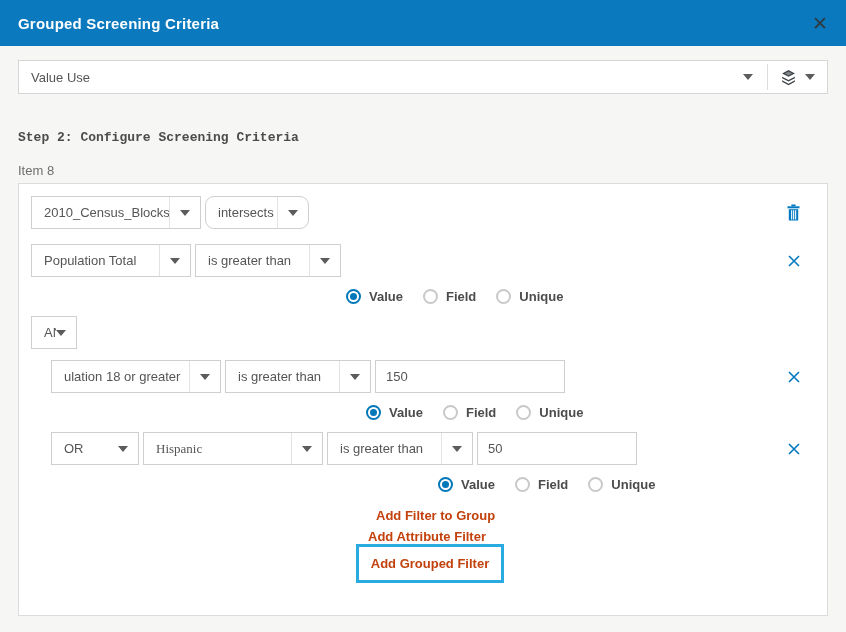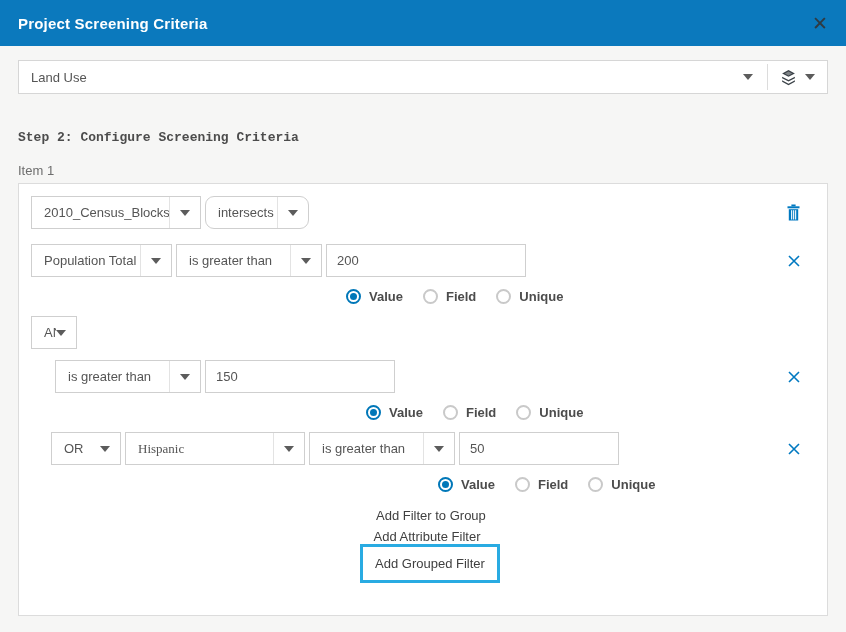--- a/index.html
+++ b/index.html
@@ -80,64 +80,64 @@
     display:flex; align-items:center; justify-content:center;
   }
   .radio-circle.checked { border-color:#0077b8; }
   .radio-circle.checked::after {
     content:""; width:7px; height:7px; border-radius:50%; background:#0077b8;
   }
   .radio-label { font-weight:700; color:#4c4c4c; }
 
   .group { margin-left:20px; }
 
-  .link { color:#404040; cursor:pointer; text-decoration:none; }
+  .link { color:#c2410c; cursor:pointer; text-decoration:none;font-weight:bold; }
 
   .add-filter-link { margin:16px 0 0 325px; display:inline-block; }
 
   .bottom-links { display:flex; align-items:center; margin-top:6px;flex-direction:column; }
   .focus-box {
     border:3px solid #29abe2; padding:9px 12px; margin-left:14px;
   }
 
   .footer-add { display:flex; align-items:center; margin:15px 0 0 12px; cursor:pointer; }
   .footer-add .plus { margin-right:10px; display:flex; }
   svg { display:block; }
 </style>
 </head>
 <body>
 
 <div class="dlg-header">
-  <span class="dlg-title">Project Screening Criteria</span>
+  <span class="dlg-title">Grouped Screening Criteria</span>
   <span class="dlg-close">✕</span>
 </div>
 
 <div class="content">
 
 
   <div class="layer-select">
-    <span class="sel-text">Land Use</span>
+    <span class="sel-text">Value Use</span>
     <span class="caret main-caret"></span>
     <span class="vdiv"></span>
     <span class="layers-btn">
       <span>
         <svg width="17" height="17" viewBox="0 0 16 16">
           <path d="M8 1 L14 4.2 8 7.4 2 4.2 Z" fill="#3b4248"></path>
           <path d="M2 7.2 L8 10.4 14 7.2 14 8.6 8 11.8 2 8.6 Z" fill="#3b4248"></path>
           <path d="M2 10.6 L8 13.8 14 10.6 14 12 8 15.2 2 12 Z" fill="#3b4248"></path>
           <path d="M4.5 4.2 L8 2.3 11.5 4.2 8 6.1 Z" fill="#ffffff" opacity="0.35"></path>
         </svg>
       </span>
       <span class="caret"></span>
     </span>
   </div>
 
   <div class="step-heading" style="margin-top:36px;font-family:Liberation Mono, monospace;">Step 2: Configure Screening Criteria</div>
 
-  <div class="item-label">Item 1</div>
+  <div class="item-label">Item 8</div>
 
   <div class="panel">
 
     <div class="frow">
       <div class="dd" style="width:170px;">
         <span class="dd-text">2010_Census_Blocks</span>
         <span class="dd-caretzone">
             <span class="caret"></span>
           </span>
       </div>
@@ -155,33 +155,32 @@
             <rect x="2.8" y="5.2" width="9.4" height="11.3" fill="#0079c1"></rect>
             <rect x="5.1" y="6.2" width="1.1" height="9.3" fill="#ffffff"></rect>
             <rect x="7.1" y="6.2" width="1.1" height="9.3" fill="#ffffff"></rect>
             <rect x="9.1" y="6.2" width="1.1" height="9.3" fill="#ffffff"></rect>
           </svg>
         </span>
       </span>
     </div>
 
     <div class="frow" style="margin-top:15px;">
-      <div class="dd" style="width:141px;">
+      <div class="dd" style="width:160px;">
         <span class="dd-text">Population Total</span>
         <span class="dd-caretzone">
             <span class="caret"></span>
           </span>
       </div>
       <div class="dd gap" style="width:146px;">
         <span class="dd-text">is greater than</span>
         <span class="dd-caretzone">
             <span class="caret"></span>
           </span>
       </div>
-      <input class="tbox gap" style="width: 200px;" value="200">
       <span class="row-action">
         <span>
           <svg width="14" height="14" viewBox="0 0 14 14">
             <path d="M2 2 L12 12 M12 2 L2 12" stroke="#0079c1" stroke-width="1.6" fill="none"></path>
           </svg>
         </span>
       </span>
     </div>
 
     <div class="radio-row" style="margin-left:315px;">
@@ -205,20 +204,26 @@
         <span class="dd-caretzone" style="border-left:none;padding:0 10px 0 0;">
             <span class="caret"></span>
           </span>
       </div>
     </div>
 
     <div class="group">
 
       
       <div class="frow" style="margin-top:11px;">
+        <div class="dd" style="width:170px;">
+          <span class="dd-text">ulation 18 or greater</span>
+          <span class="dd-caretzone">
+              <span class="caret"></span>
+            </span>
+        </div>
         <div class="dd gap" style="width:146px;">
           <span class="dd-text">is greater than</span>
           <span class="dd-caretzone">
               <span class="caret"></span>
             </span>
         </div>
         <input class="tbox gap" style="width: 190px;" value="150">
         <span class="row-action">
           <span>
             <svg width="14" height="14" viewBox="0 0 14 14">
@@ -239,21 +244,21 @@
           <span class="radio-label">Field</span>
         </span>
         <span class="radio-pair">
           <span class="radio-circle"></span>
           <span class="radio-label">Unique</span>
         </span>
       </div>
 
       
       <div class="frow" style="margin-top:12px;">
-        <div class="dd" style="width:70px;">
+        <div class="dd" style="width:88px;">
           <span class="dd-text" style="padding-right:4px;">OR</span>
           <span class="dd-caretzone" style="border-left:none;padding:0 10px 0 0;">
               <span class="caret"></span>
             </span>
         </div>
         <div class="dd gap" style="width:180px;font-family:Liberation Serif, serif;">
           <span class="dd-text">Hispanic</span>
           <span class="dd-caretzone">
               <span class="caret"></span>
             </span>

